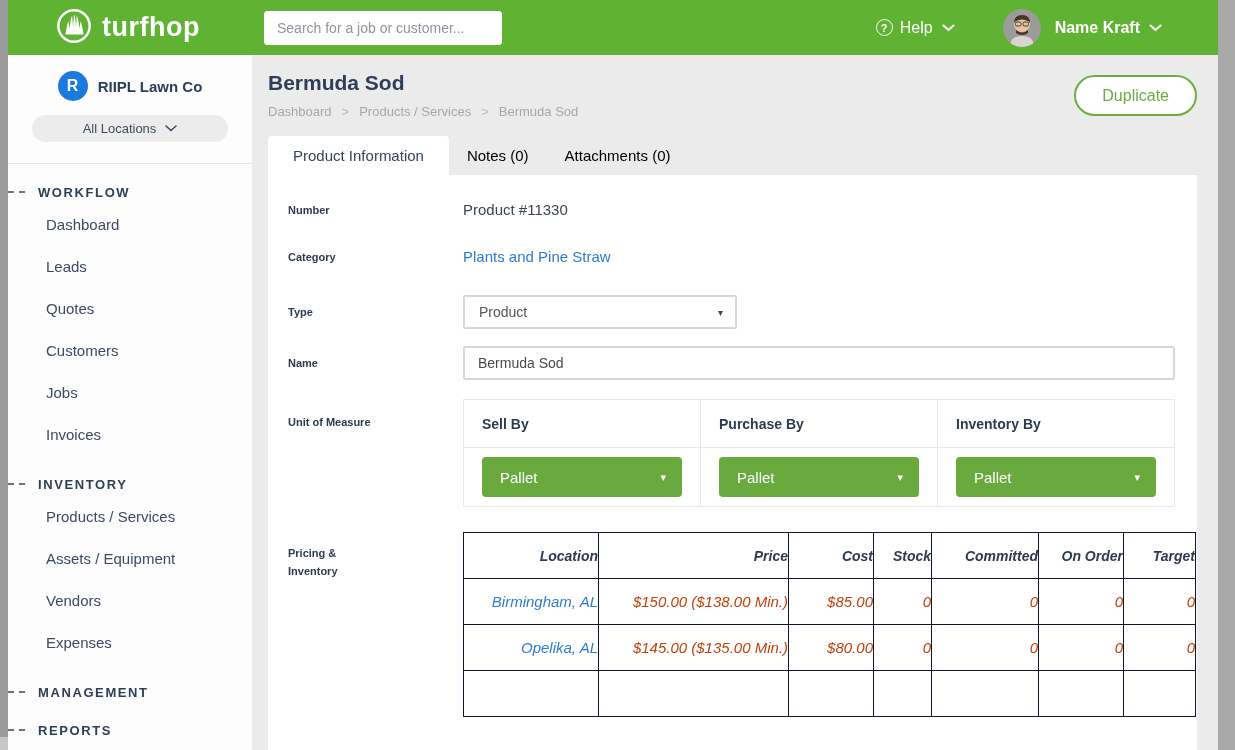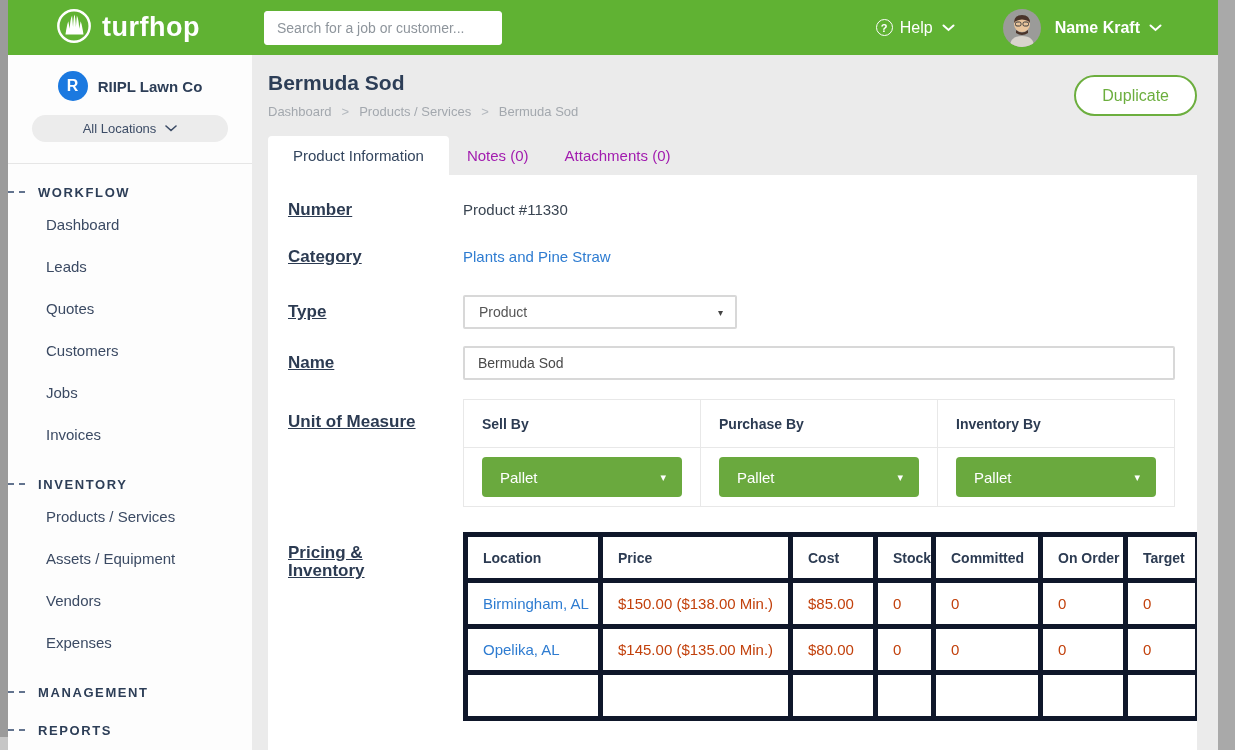--- a/index.html
+++ b/index.html
@@ -47,28 +47,28 @@
   
   .main { flex:1; background:#ebebeb; overflow:hidden; display:flex; flex-direction:column; }
   .page-head { display:flex; justify-content:space-between; align-items:flex-start; padding:16px 21px 0 16px; flex:none; }
   .page-title { font-size:21px; font-weight:bold; color:#2d3e57; }
   .breadcrumb { margin-top:9px; font-size:13px; color:#a3a8ae; display:flex; gap:10px; }
   .crumb { cursor:pointer; }
   .crumb-sep { color:#b3b8be; }
   .dup-btn { margin-top:4px; height:41px; padding:0 26px; background:#fff; border:2px solid #6cae3e; border-radius:21px; color:#6cae3e; font-size:16px; cursor:pointer; font-family:"Liberation Sans", sans-serif; }
 
   .tabs { display:flex; margin-top:17px; padding-left:16px; flex:none; }
-  .tab { font-size:15px; padding:11px 18px; color:#a21caf; cursor:pointer; }
+  .tab { font-size:15px; padding:11px 18px; color:#000000; cursor:pointer; }
   .tab.active { background:#fff; color:#33455e; border-radius:4px 4px 0 0; padding:11px 25px; }
 
   .panel { flex:1; background:#fff; margin:0 21px 0 16px; padding:26px 22px 0 20px; overflow:hidden; }
 
   .form-row { display:flex; align-items:center; }
   .form-row.top { align-items:flex-start; }
-  .f-label { width:175px; flex:none; font-size:17px; font-weight:bold; color:#2c3b52; line-height:18px;text-decoration:underline; }
+  .f-label { width:175px; flex:none; font-size:11px; font-weight:bold; color:#2c3b52; line-height:18px; }
   .f-label.pad { padding-top:14px; }
   .f-label.pad2 { padding-top:12px; width:175px; }
   .f-label .wrapbox { width:80px; }
   .f-field { flex:1; min-width:0; }
   .f-text { font-size:15px; color:#3a4552; }
   .f-link { font-size:15px; color:#2e7cd1; cursor:pointer; }
 
   .select-box { width:274px; height:34px; border:2px solid #d8d8d8; border-radius:2px; display:flex; align-items:center; padding:0 12px 0 14px; font-size:14px; color:#555; cursor:pointer; background:#fff; }
   .select-box .caret { margin-left:auto; font-size:10px; color:#444; }
 
@@ -80,21 +80,21 @@
   
   .uom-table { width:100%; border-collapse:collapse; table-layout:fixed; }
   .uom-table th, .uom-table td { border:1px solid #e8e8e8; }
   .uom-table th { height:48px; text-align:left; padding-left:18px; font-size:14px; font-weight:bold; color:#2c3b52; }
   .uom-table td { padding:9px 18px; }
   .uom-btn { width:100%; height:40px; background:#6aa93e; border:none; border-radius:4px; color:#fff; font-size:15px; text-align:left; padding:0 16px 0 18px; display:flex; align-items:center; cursor:pointer; font-family:"Liberation Sans", sans-serif; }
   .uom-btn .caret { margin-left:auto; font-size:11px; }
 
   
   .price-table { width:100%; border-collapse:collapse; table-layout:fixed; }
-  .price-table th, .price-table td { border:5px solid #0f172a; height:46px; text-align:left; padding:0 0 0 15px; white-space:nowrap; overflow:hidden; }
+  .price-table th, .price-table td { border:1px solid #0f172a; height:46px; text-align:right; padding:0 0 0 15px; white-space:nowrap; overflow:hidden;font-style:italic; }
   .price-table th { font-size:14px; font-weight:bold; color:#2c3b52; }
   .price-table td { font-size:15px; color:#c2410c; }
   .price-table td.loc { color:#2e7cd1; cursor:pointer; }
   .col-location { width:135px; } .col-price { width:190px; } .col-cost { width:85px; }
   .col-stock { width:58px; } .col-committed { width:107px; } .col-onorder { width:85px; } .col-target { width:72px; }
 
   .mb-29 { margin-bottom:29px; } .mb-17 { margin-bottom:17px; } .mb-19 { margin-bottom:19px; }
   .mb-18 { margin-bottom:18px; } .mb-25 { margin-bottom:25px; }
   svg.chevron { display:block; }
 </style>

